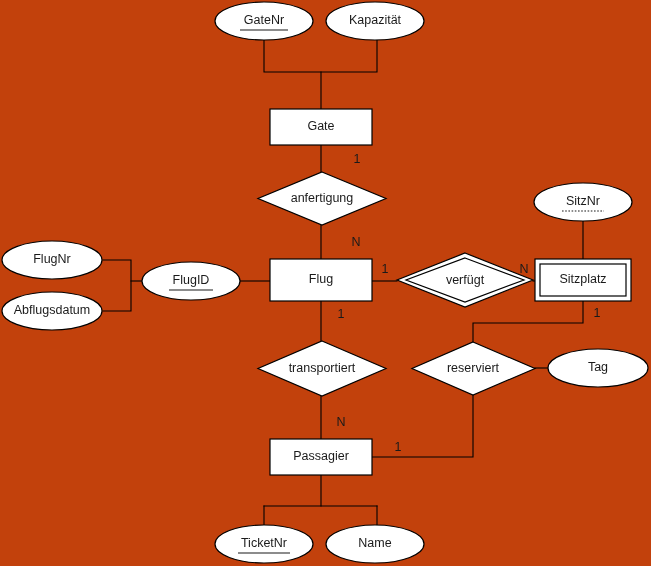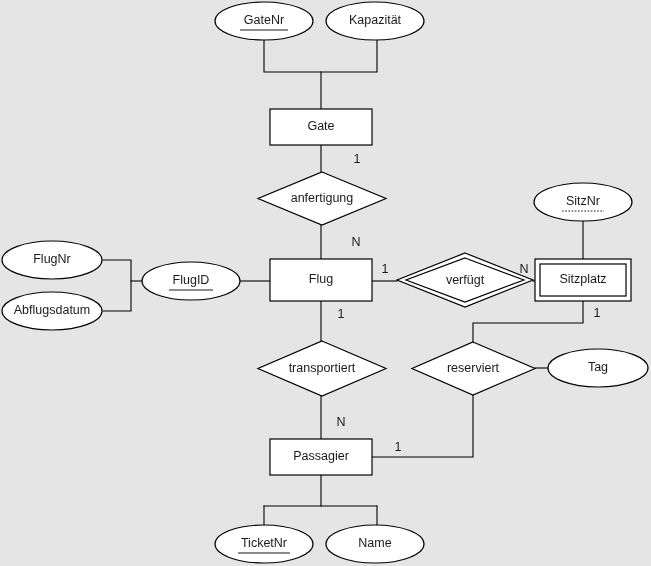--- a/index.html
+++ b/index.html
@@ -7,21 +7,21 @@
     padding: 0;
     background: #ffffff;
   }
   body {
     font-family: "Liberation Sans", sans-serif;
   }
   #canvas {
     position: relative;
     width: 651px;
     height: 566px;
-    background: #e5e5e5;
+    background: #c2410c;
     overflow: hidden;
   }
   #er-svg {
     position: absolute;
     left: 0;
     top: 0;
     width: 651px;
     height: 566px;
   }
   .edge {

